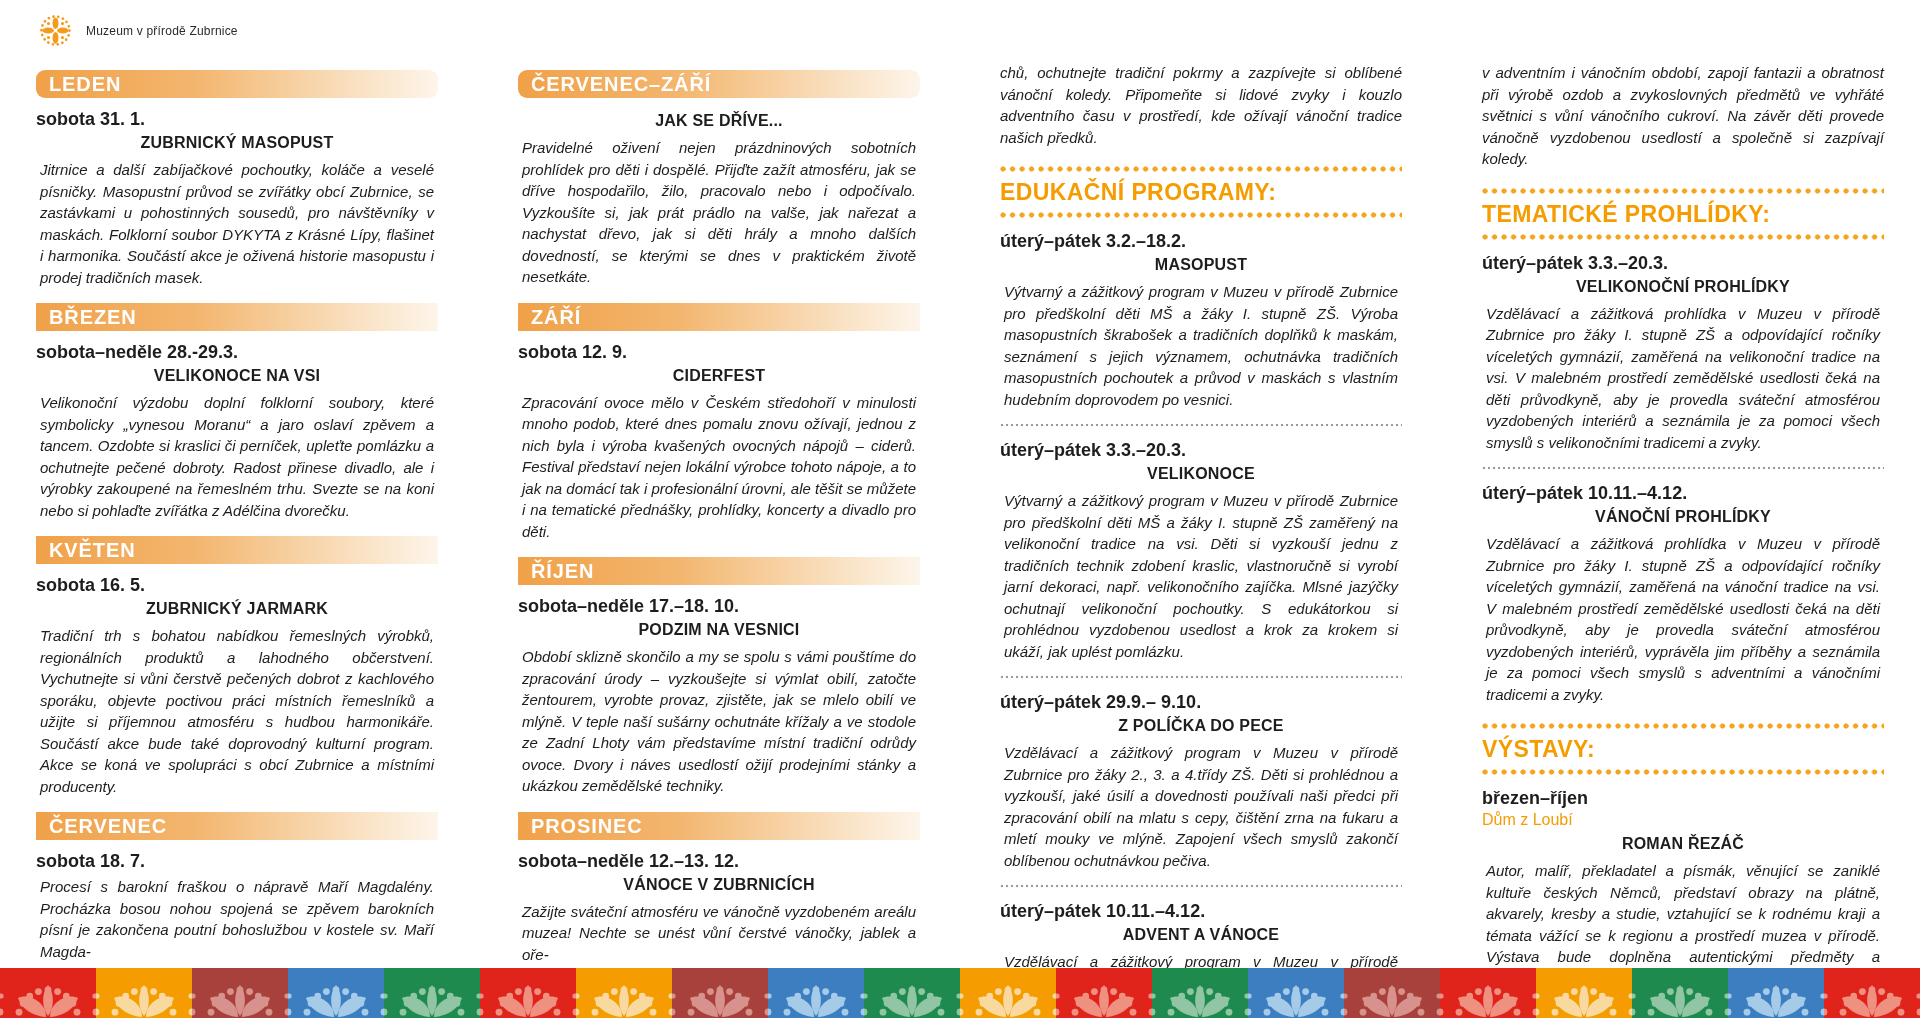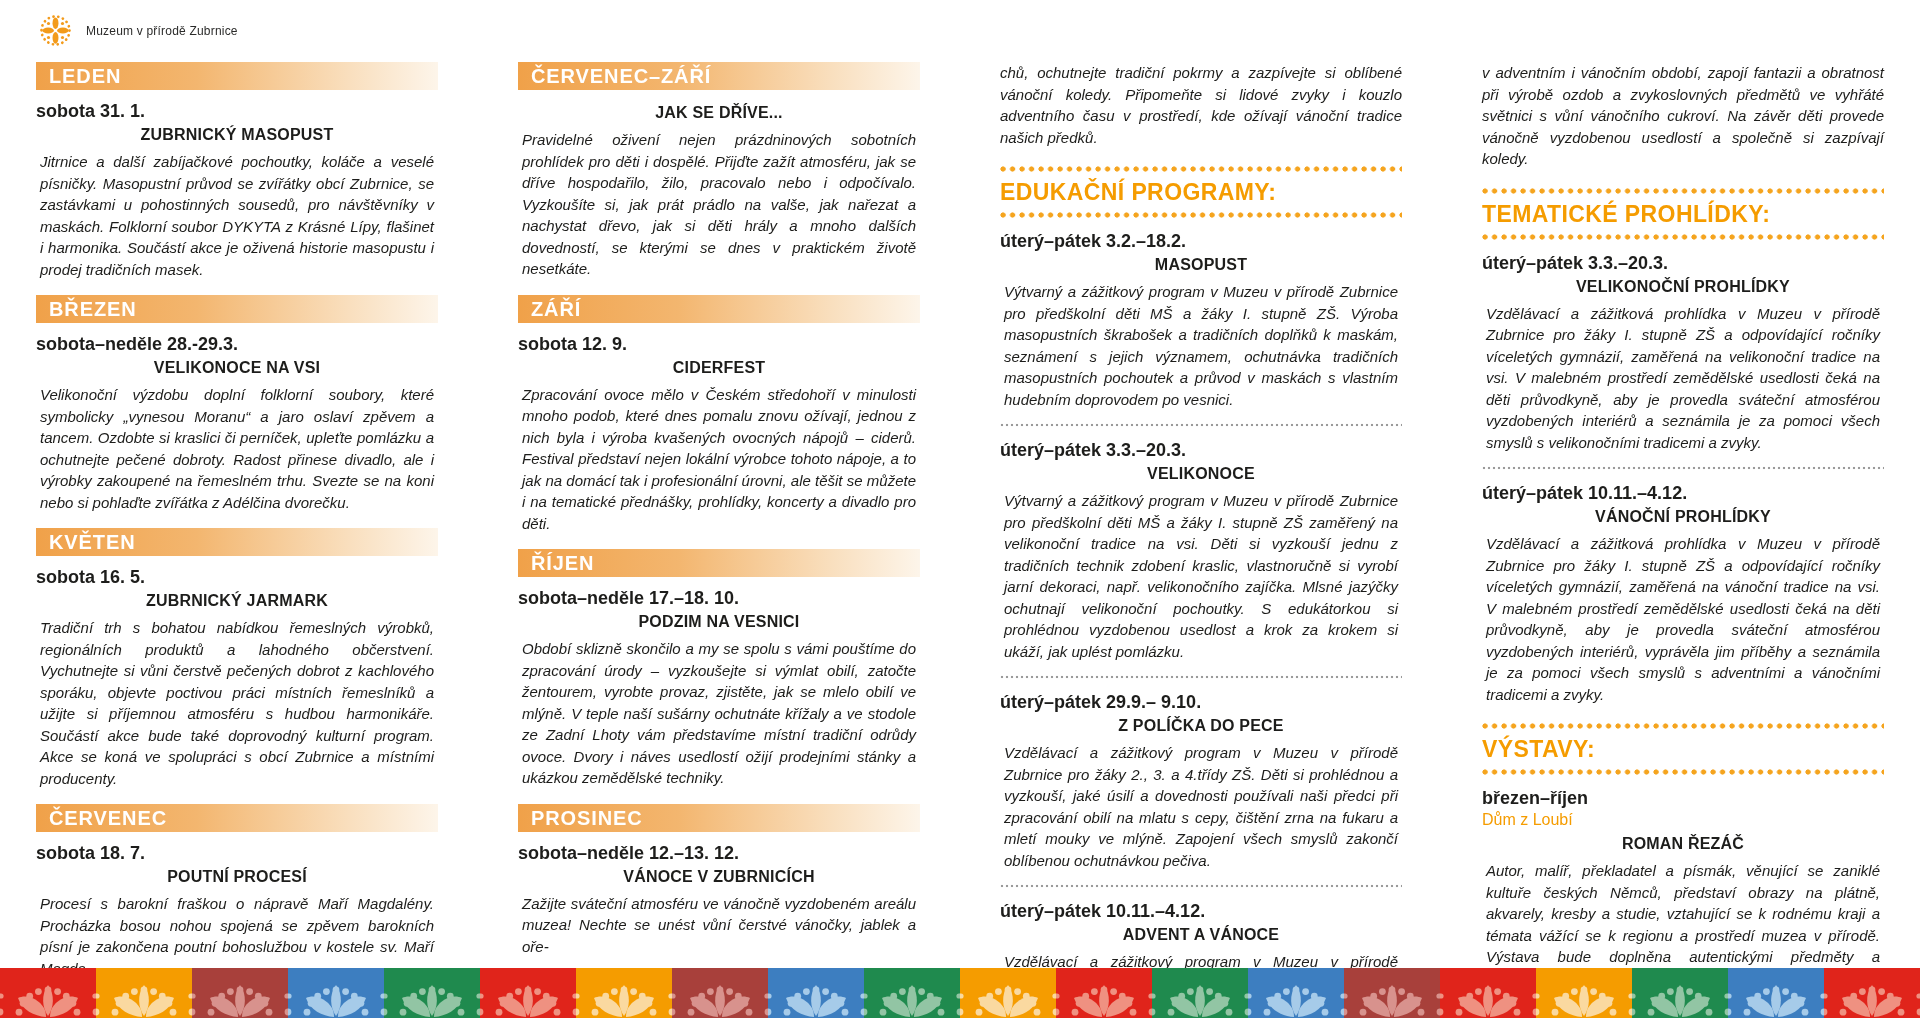--- a/index.html
+++ b/index.html
@@ -12,21 +12,21 @@
   #brand-title{font-size:12px;color:#2B2B2A;letter-spacing:.2px;}
 
   
   #cols{position:absolute;top:58px;left:36px;right:36px;
     display:grid;grid-template-columns:repeat(4,1fr);column-gap:80px;}
   .col{min-width:0;}
 
   
   .month-bar{height:28px;line-height:28px;margin:15px 0 10px;padding-left:13px;
     background:linear-gradient(90deg,#F0A149 0%,#F3B66F 40%,#F9DFBE 78%,#FDF5EA 100%);}
-  .col .month-bar:first-child{margin-top:4px;}
+  .col .month-bar:first-child{margin-top:12px;border-radius:9px;}
   .month-label{color:#ffffff;font-weight:700;font-size:20px;letter-spacing:.9px;}
 
   
   .date{font-weight:700;font-size:18px;line-height:22px;}
   .place{color:#F59C00;font-size:16px;line-height:22px;}
   .ev-title{font-weight:700;font-size:16px;line-height:25px;letter-spacing:.2px;margin-bottom:3px;text-align:center;}
   .body{font-style:italic;font-size:15px;line-height:21.5px;text-align:justify;margin:4px;}
   .cont{margin:4px 0 2px;}
   .event{margin-bottom:4px;}
 
@@ -107,21 +107,20 @@
         </div>
         <div class="month-bar"><span class="month-label">KVĚTEN</span></div>
         <div class="event">
           <div class="date">sobota 16. 5.</div>
           <div class="ev-title">ZUBRNICKÝ JARMARK</div>
           <p class="body">Tradiční trh s bohatou nabídkou řemeslných výrobků, regionálních produktů a lahodného občerstvení. Vychutnejte si vůni čerstvě pečených dobrot z kachlového sporáku, objevte poctivou práci místních řemeslníků a užijte si příjemnou atmosféru s hudbou harmonikáře. Součástí akce bude také doprovodný kulturní program. Akce se koná ve spolupráci s obcí Zubrnice a místními producenty.</p>
         </div>
         <div class="month-bar"><span class="month-label">ČERVENEC</span></div>
         <div class="event">
           <div class="date">sobota 18. 7.</div>
-          <div class="ev-title">POUTNÍ PROCESÍ</div>
           <p class="body">Procesí s barokní fraškou o nápravě Maří Magdalény. Procházka bosou nohou spojená se zpěvem barokních písní je zakončena poutní bohoslužbou v kostele sv. Maří Magda-</p>
         </div>
       </div>
       <div class="col">
         <div class="month-bar"><span class="month-label">ČERVENEC–ZÁŘÍ</span></div>
         <div class="event">
           <div class="ev-title">JAK SE DŘÍVE...</div>
           <p class="body">Pravidelné oživení nejen prázdninových sobotních prohlídek pro děti i dospělé. Přijďte zažít atmosféru, jak se dříve hospodařilo, žilo, pracovalo nebo i odpočívalo. Vyzkoušíte si, jak prát prádlo na valše, jak nařezat a nachystat dřevo, jak si děti hrály a mnoho dalších dovedností, se kterými se dnes v praktickém životě nesetkáte.</p>
         </div>
         <div class="month-bar"><span class="month-label">ZÁŘÍ</span></div>

